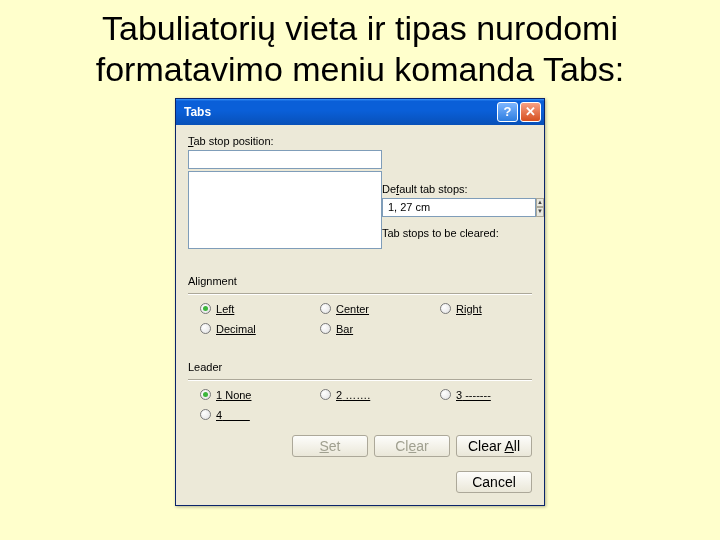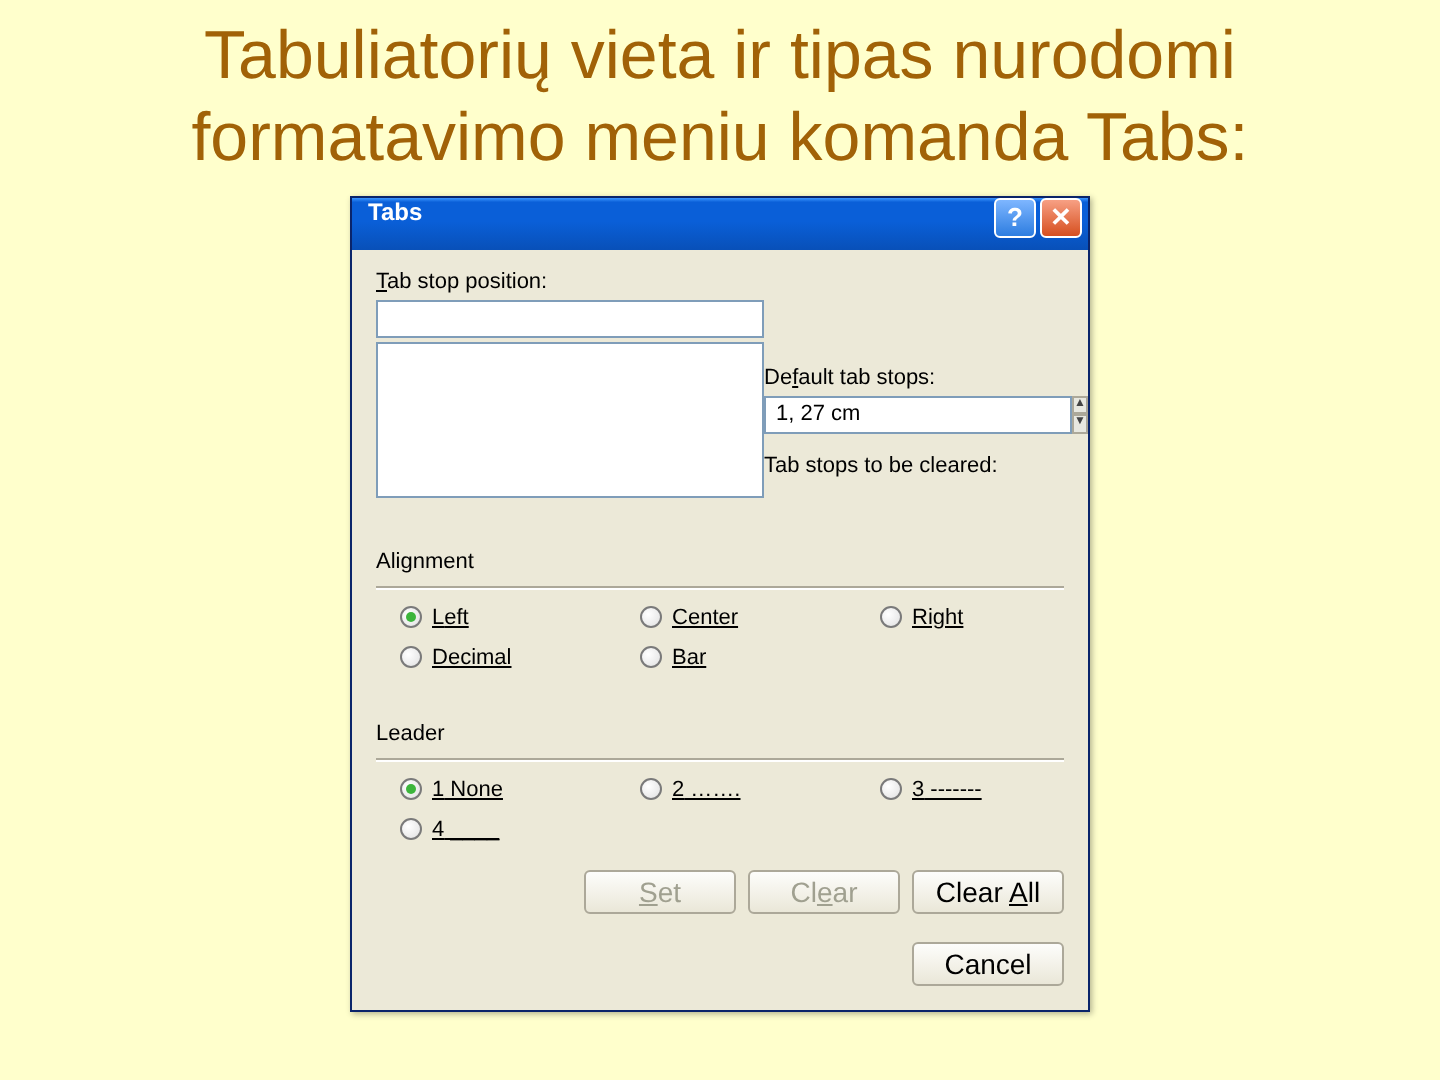--- a/index.html
+++ b/index.html
@@ -5,21 +5,21 @@
   * { box-sizing: border-box; margin: 0; padding: 0; }
   body {
     width: 720px;
     height: 540px;
     background: #ffffcc;
     font-family: Arial, sans-serif;
     overflow: hidden;
   }
   .slide-title {
     font-size: 34px;
-    color: #a16207;
+    color: #000000;
     text-align: center;
     padding: 8px 20px 4px 20px;
     line-height: 1.2;
   }
   .dialog-wrap {
     display: flex;
     justify-content: center;
     margin-top: 4px;
   }
   .dialog {
@@ -28,20 +28,21 @@
     border: 1px solid #0a246a;
     box-shadow: 1px 1px 3px rgba(0,0,0,0.3);
     font-family: Tahoma, sans-serif;
     font-size: 11px;
   }
   .titlebar {
     height: 26px;
     background: linear-gradient(to bottom, #3a95ff 0%, #0a5fd8 8%, #0a5fd8 45%, #0850b8 100%);
     color: #fff;
     display: flex;
+    align-items: center;
     padding: 0 3px 0 8px;
     font-weight: bold;
     font-size: 12px;
   }
   .titlebar .title-text { flex: 1; }
   .tb-btn {
     width: 21px;
     height: 20px;
     margin-left: 2px;
     border-radius: 3px;

